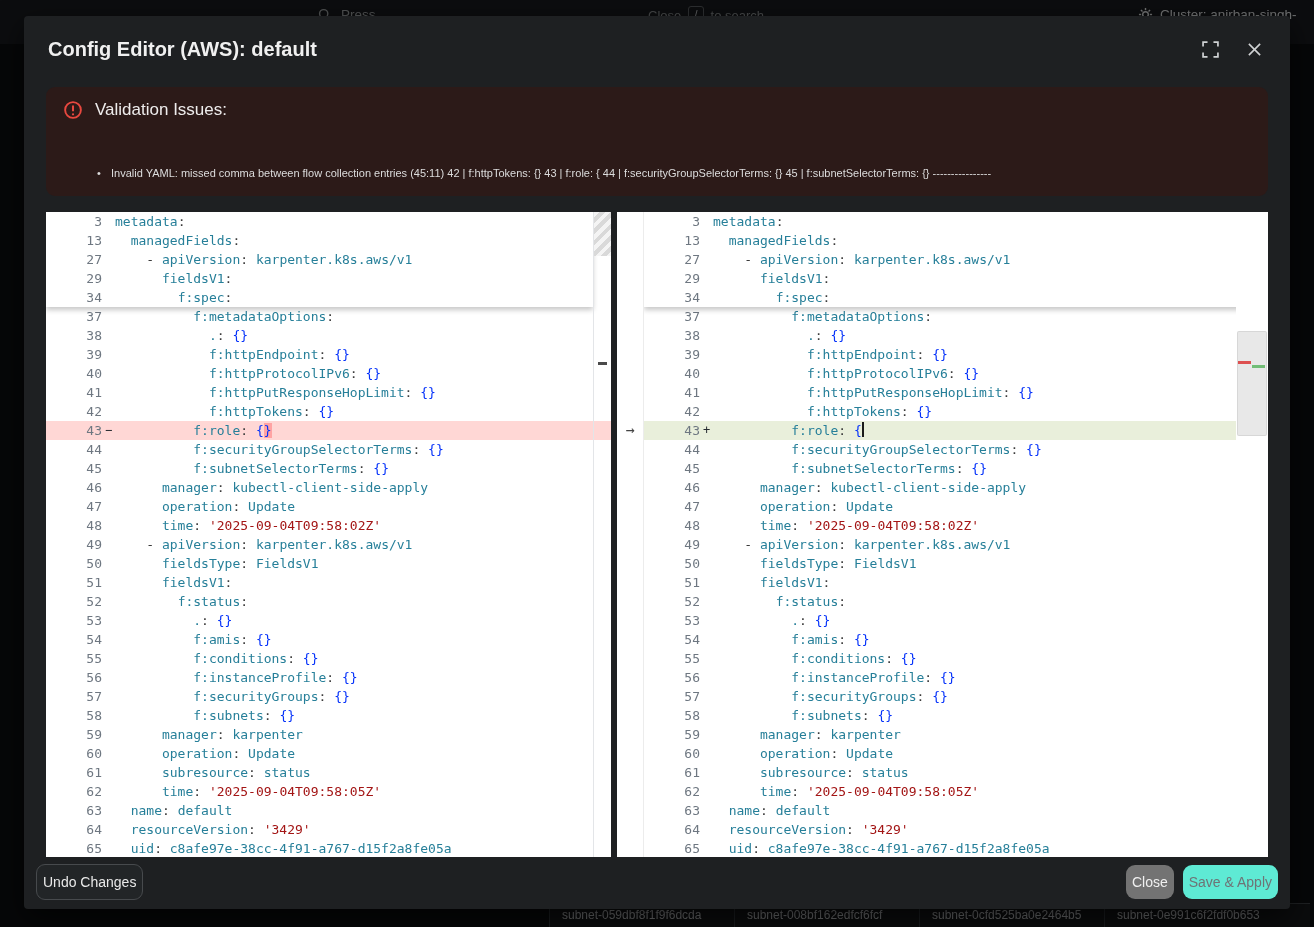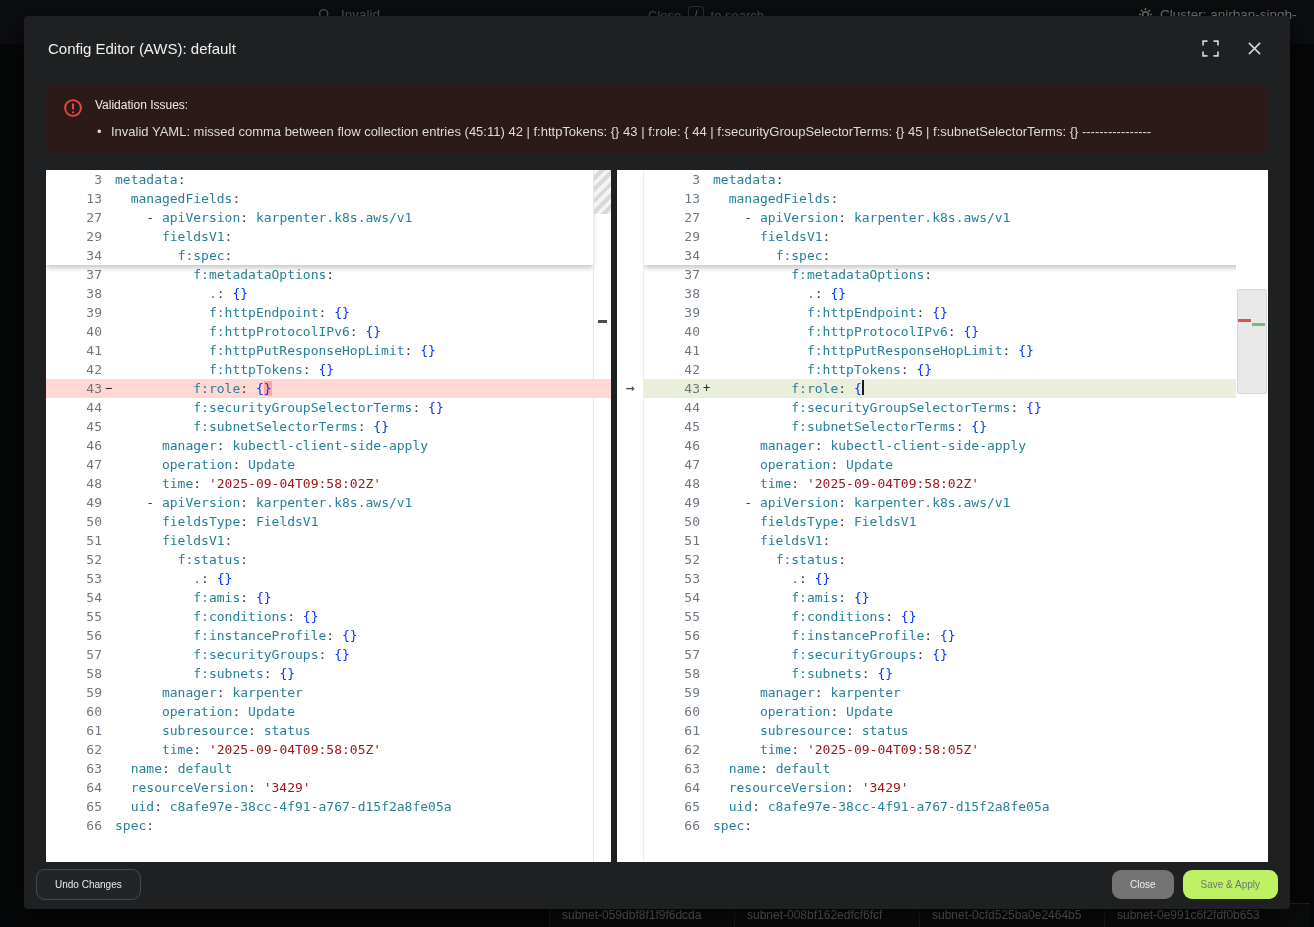--- a/index.html
+++ b/index.html
@@ -52,39 +52,40 @@
   .modal {
     position: absolute; left: 24px; right: 24px; top: 16px; bottom: 18px;
     background: #1e2022; border-radius: 4px; z-index: 2;
     display: flex; flex-direction: column;
     box-shadow: 0 10px 30px rgba(0,0,0,0.65);
   }
   .modal-header {
     display: flex; align-items: center;
     padding: 22px 26px 14px 24px;
   }
-  .modal-title { font-size: 15px; font-weight: 400; color: #f0f0f0; }
+  .modal-title { font-size: 20px; font-weight: 700; color: #f0f0f0; }
   .header-actions { margin-left: auto; display: flex; align-items: center; gap: 24px; }
   .icon-btn {
     background: none; border: none; cursor: pointer; padding: 2px;
     display: flex; align-items: center;
   }
 
   
   .alert {
     margin: 12px 22px 0; padding: 13px 18px;
     background: #2c1a18; border-radius: 9px;
     display: flex; gap: 13px; overflow: hidden;
   }
   .alert-icon { flex: none; margin-top: 1px; }
-  .alert-title { font-size: 12px; color: #eeecec; margin-bottom: 10px; }
+  .alert-title { font-size: 17px; color: #eeecec; margin-bottom: 0; }
   .alert-line {
     position: relative; padding-left: 16px;
-    font-size: 13px; line-height: 19px; color: #dcdcdc;
+    font-size: 11px; line-height: 19px; color: #dcdcdc;
     white-space: nowrap;
+    margin-top: 44px;
   }
   .alert-line.first::before { content: "•"; position: absolute; left: 2px; }
 
   
   .diff-editor {
     margin: 16px 22px 0; flex: 1;
     background: #ffffff; display: flex; overflow: hidden; position: relative;
     font-family: "DejaVu Sans Mono", monospace; font-size: 13px;
   }
   .pane { position: relative; overflow: hidden; background: #fff; }
@@ -144,38 +145,38 @@
   .revert-arrow {
     position: absolute; left: 0; right: 0; height: 19px; line-height: 19px;
     text-align: center; font-size: 15px; color: #444; cursor: pointer; z-index: 2;
   }
 
   
   .modal-footer {
     display: flex; align-items: center; padding: 7px 12px 9px;
   }
   .btn {
-    font-family: "Liberation Sans", sans-serif; font-size: 10px;
-    border: none; border-radius: 9px; padding: 9px 18px; cursor: pointer;
+    font-family: "Liberation Sans", sans-serif; font-size: 14px;
+    border: none; border-radius: 9px; padding: 9px 6px; cursor: pointer;
   }
   .btn-undo { background: #222527; border: 1px solid #474a4d; color: #e9e9e9; }
   .btn-close { margin-left: auto; background: #737373; color: #f0f0f0; }
-  .btn-save { margin-left: 9px; background: #bef264; color: #6f7376; cursor: not-allowed; }
+  .btn-save { margin-left: 9px; background: #5eead4; color: #6f7376; cursor: not-allowed; }
 </style>
 </head>
 <body>
 
 <div class="bg-page">
   <div class="topbar">
     <div class="search-box">
       <svg width="14" height="14" viewBox="0 0 16 16">
         <circle cx="6.5" cy="6.5" r="4.7" fill="none" stroke="#8b8e90" stroke-width="1.6"></circle>
         <line x1="10.2" y1="10.2" x2="14.4" y2="14.4" stroke="#8b8e90" stroke-width="1.6"></line>
       </svg>
-      <span>Invalid</span>
+      <span>Press</span>
     </div>
     <div class="search-hint">
       <span>Close</span>
       <span class="kbd">/</span>
       <span>to search</span>
     </div>
     <div class="cluster-info">
       <svg width="15" height="15" viewBox="0 0 16 16">
         <circle cx="8" cy="8" r="3" fill="none" stroke="#c5c7c9" stroke-width="1.5"></circle>
         <g stroke="#c5c7c9" stroke-width="1.5">

